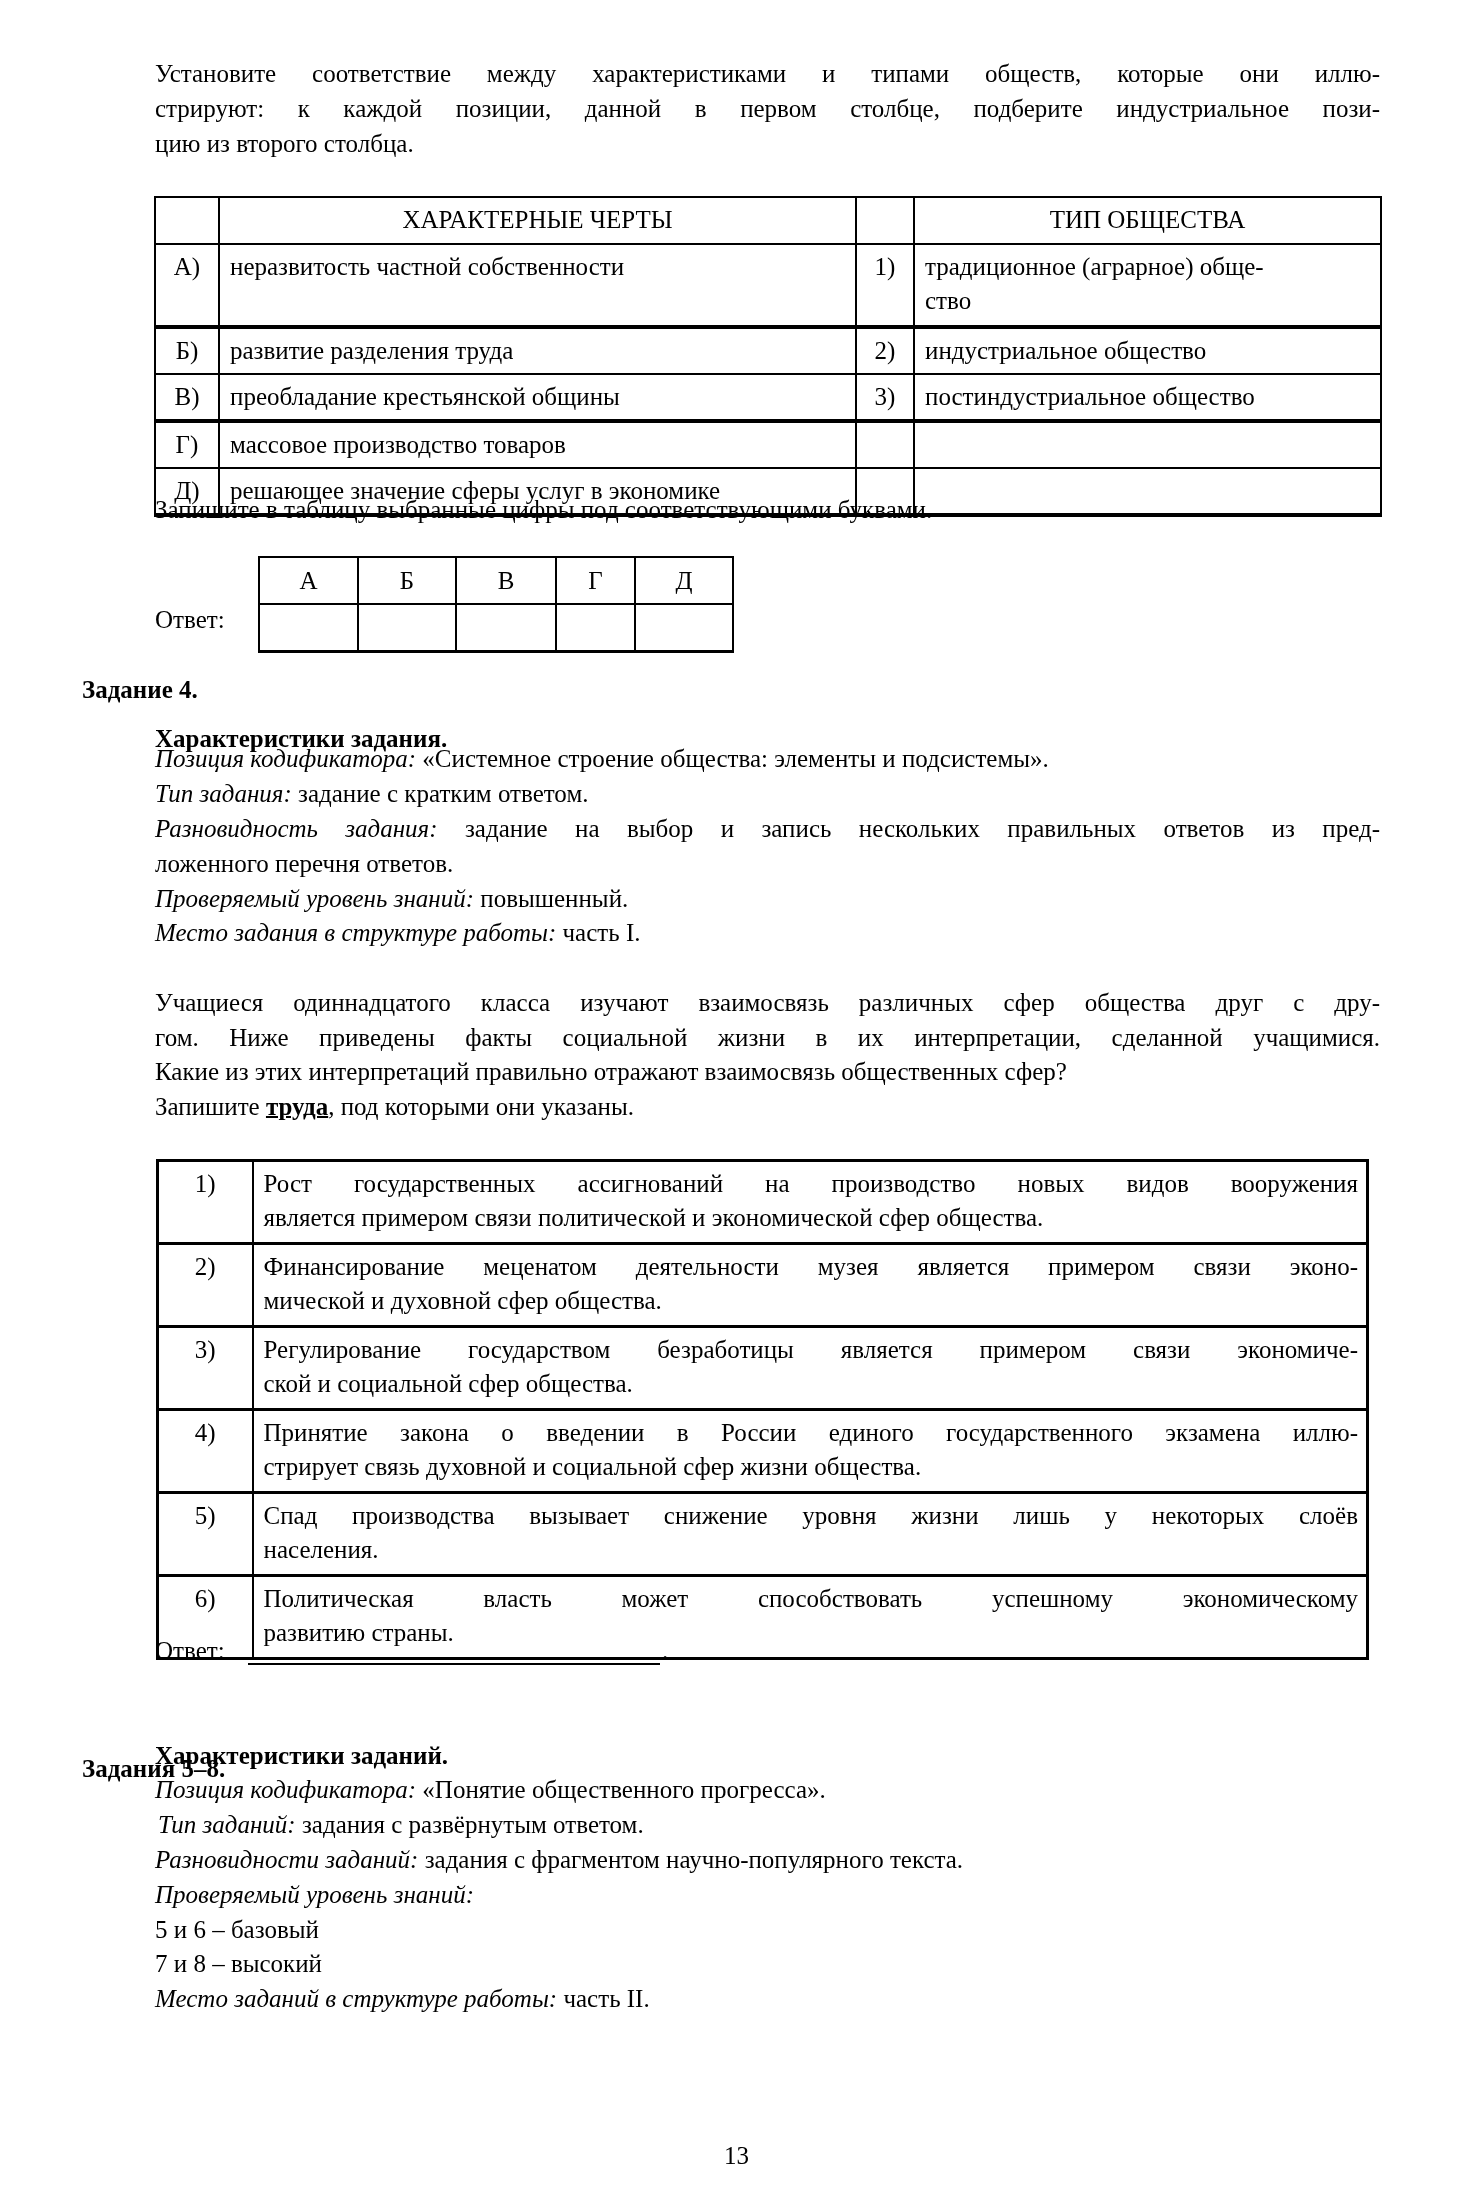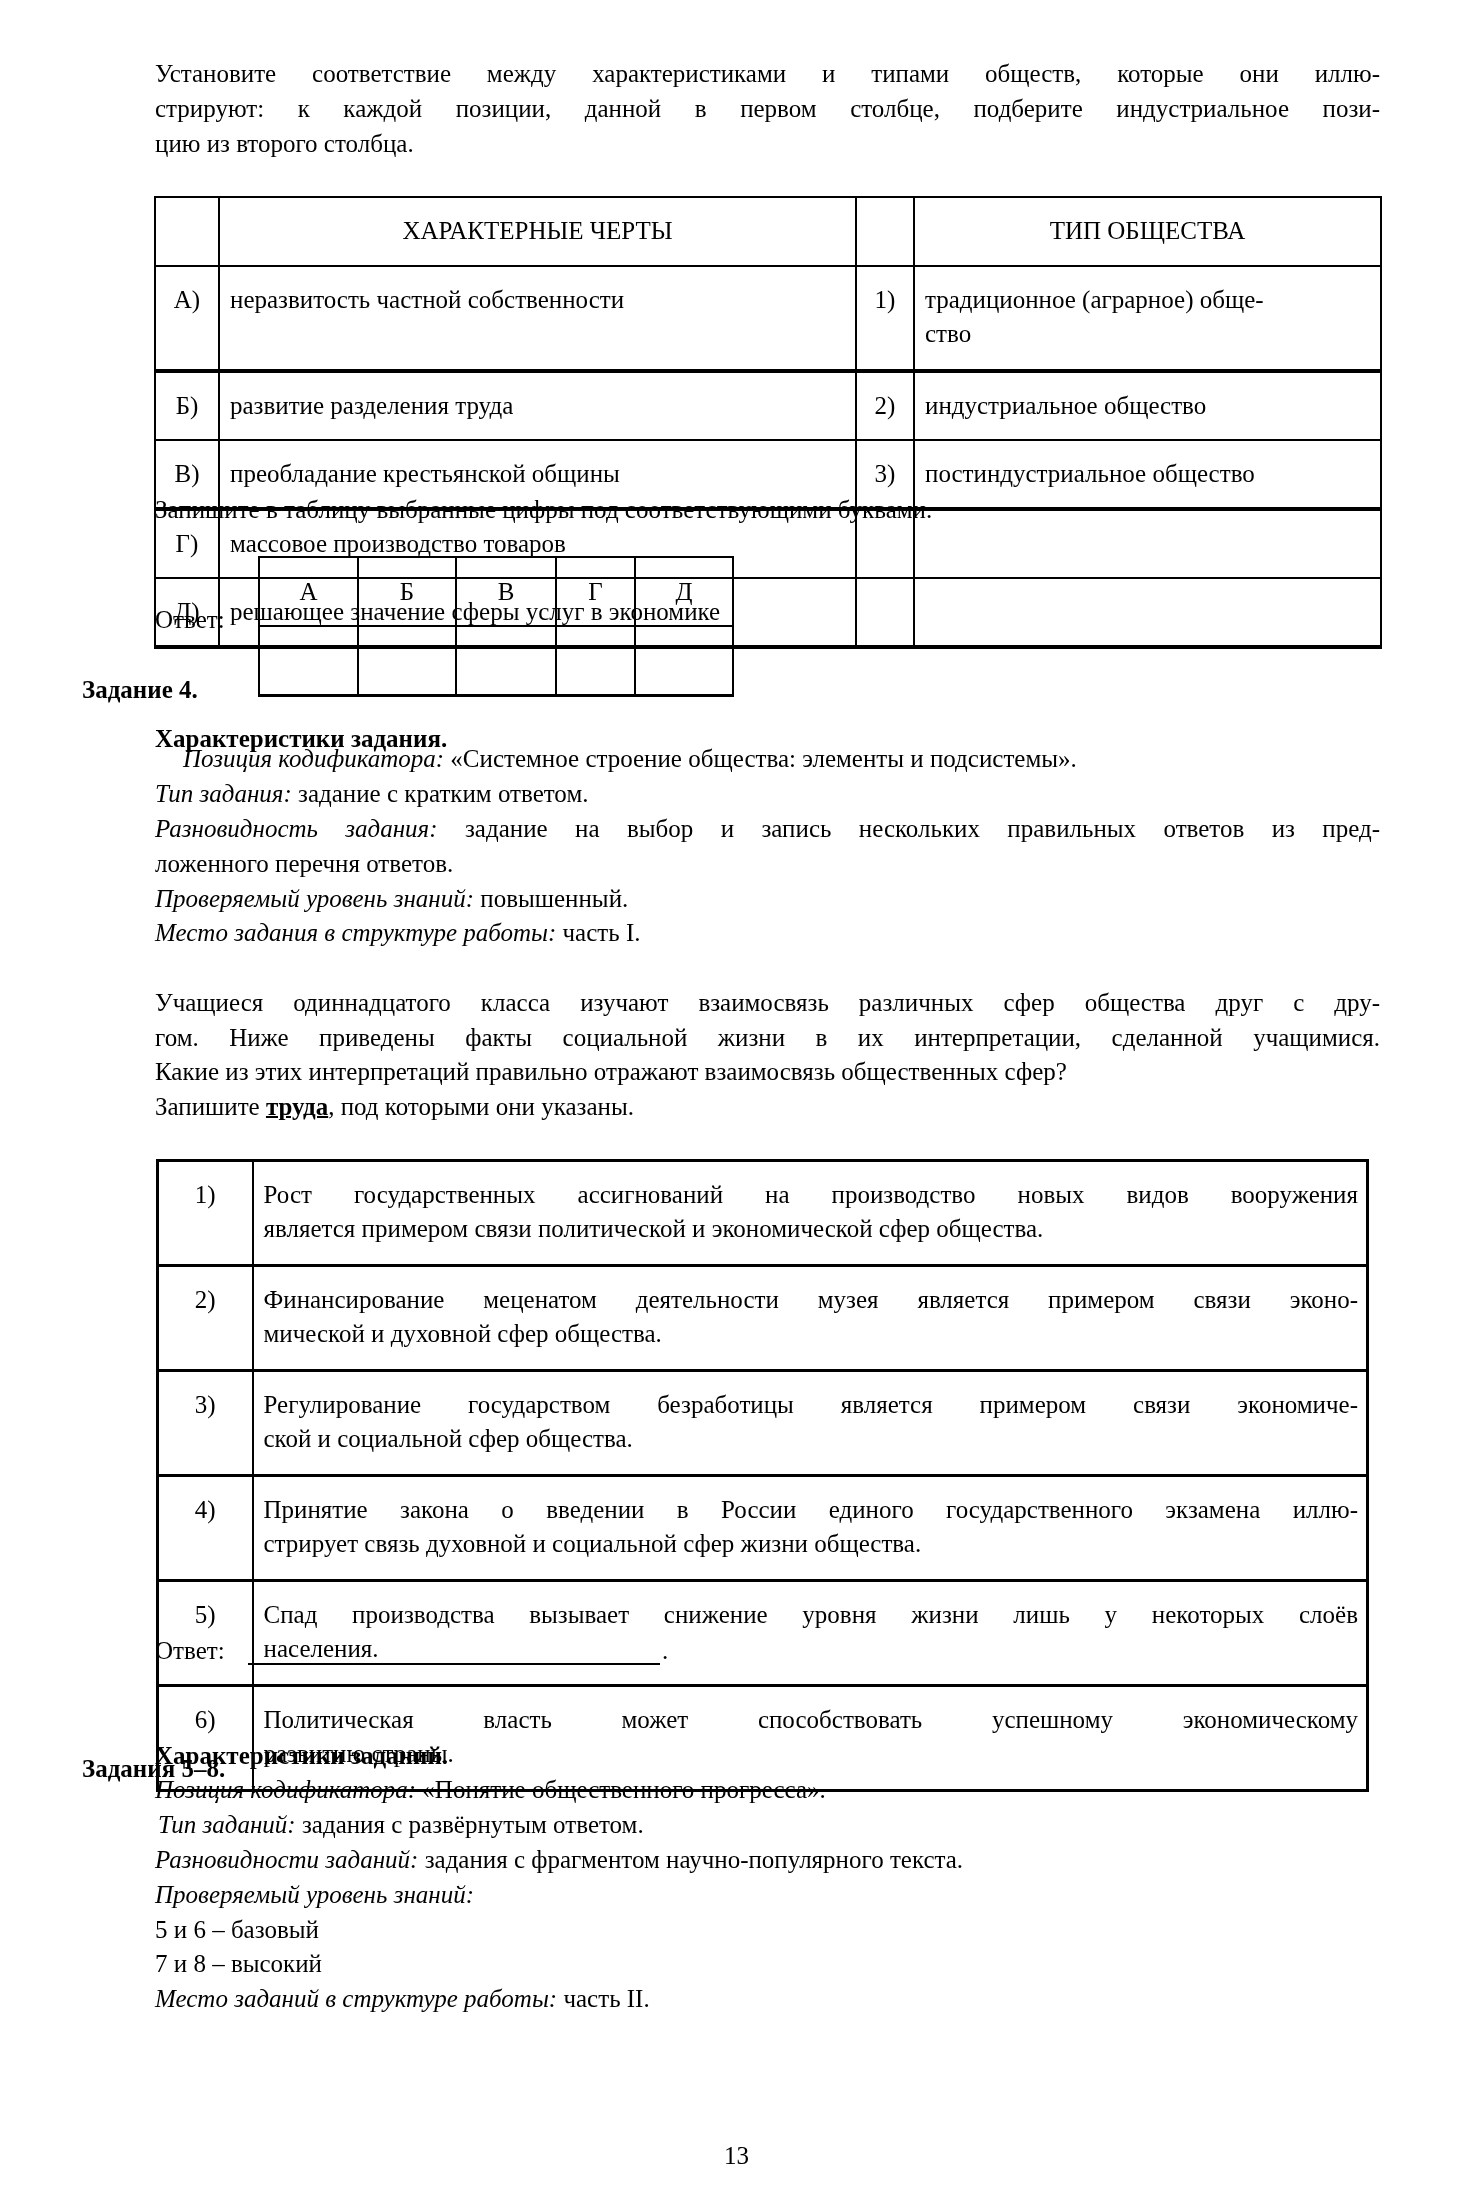--- a/index.html
+++ b/index.html
@@ -8,21 +8,21 @@
     font-family: "Liberation Serif", "DejaVu Serif", serif;
     color: #000; font-size: 25px;
   }
   .line { position: absolute; white-space: nowrap; line-height: 35px; }
   .just { text-align: justify; text-align-last: justify; }
   i, .it { font-style: italic; }
   b, .bold { font-weight: bold; }
   .u { text-decoration: underline; text-decoration-thickness: 2px; }
 
   table { border-collapse: collapse; position: absolute; table-layout: fixed; }
-  td { border: 2px solid #000; padding: 16px; vertical-align: top; font-size: 25px; line-height: 34px; }
+  td { border: 2px solid #000; padding: 5px; vertical-align: top; font-size: 25px; line-height: 34px; }
   .c { text-align: center; }
   .pad { padding-left: 10px; padding-right: 8px; }
 
   .t1 td { border-width: 2px; }
   .t1 tr.hdr td { height: 35px; }
   .t1 .thick-top td { border-top-width: 4px; }
 
   .t2 td { height: 70px; line-height: 34px; }
   .t2 tr + tr td { border-top-width: 3px; }
 
@@ -113,21 +113,21 @@
     <td></td>
     <td></td>
     <td></td>
     <td></td>
   </tr>
 </tbody>
   </table>
 
 <div class="line bold" style="left:82px; top:672px;">Задание 4.</div>
 <div class="line bold" style="left:155px; top:707px;margin-top:14px;">Характеристики задания.</div>
-<div class="line" style="left:155px; top:741px;margin-left:28px;"><i>Позиция кодификатора:</i><span> «Системное строение общества: элементы и подсистемы».</span></div>
+<div class="line" style="left:155px; top:741px;"><i>Позиция кодификатора:</i><span> «Системное строение общества: элементы и подсистемы».</span></div>
 <div class="line" style="left:155px; top:776px;"><i>Тип задания:</i><span> задание с кратким ответом.</span></div>
 <div class="line just" style="left:155px; top:811px; width:1225px;"><i>Разновидность задания:</i><span> задание на выбор и запись нескольких правильных ответов из пред-</span></div>
 <div class="line" style="left:155px; top:846px;">ложенного перечня ответов.</div>
 <div class="line" style="left:155px; top:881px;"><i>Проверяемый уровень знаний:</i><span> повышенный.</span></div>
 <div class="line" style="left:155px; top:915px;"><i>Место задания в структуре работы:</i><span> часть I.</span></div>
 
 <div>
   <div class="line just" style="left:155px; top:985px; width:1225px;">Учащиеся одиннадцатого класса изучают взаимосвязь различных сфер общества друг с дру-</div>
   <div class="line just" style="left:155px; top:1020px; width:1225px;">гом. Ниже приведены факты социальной жизни в их интерпретации, сделанной учащимися.</div>
   <div class="line" style="left:155px; top:1054px;">Какие из этих интерпретаций правильно отражают взаимосвязь общественных сфер?</div>

